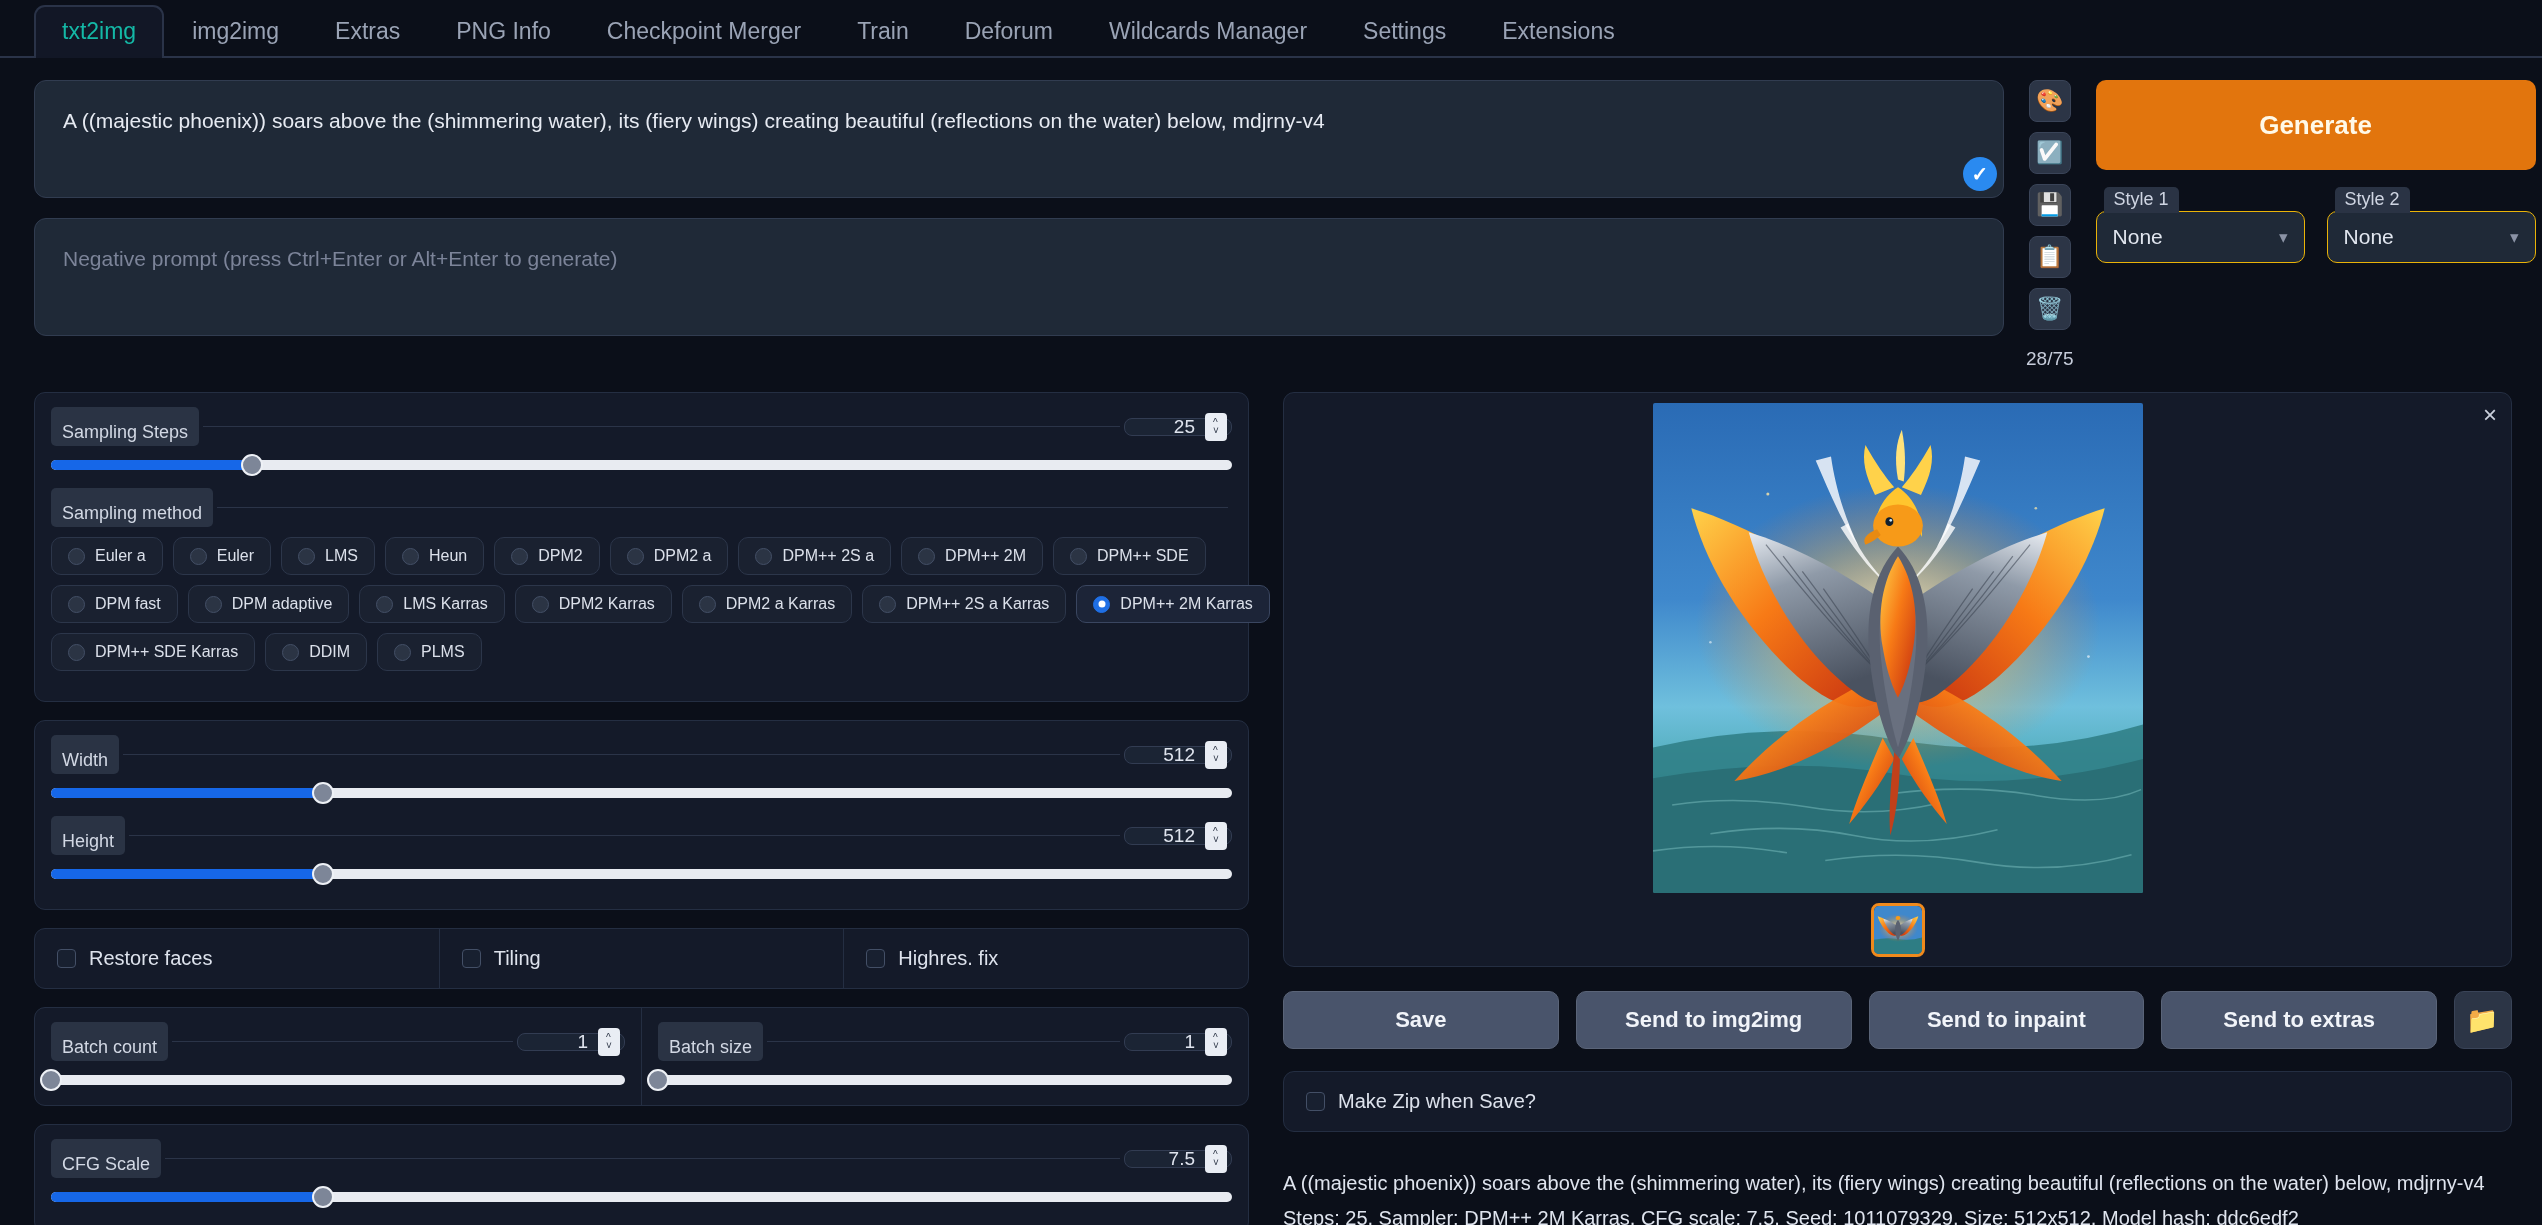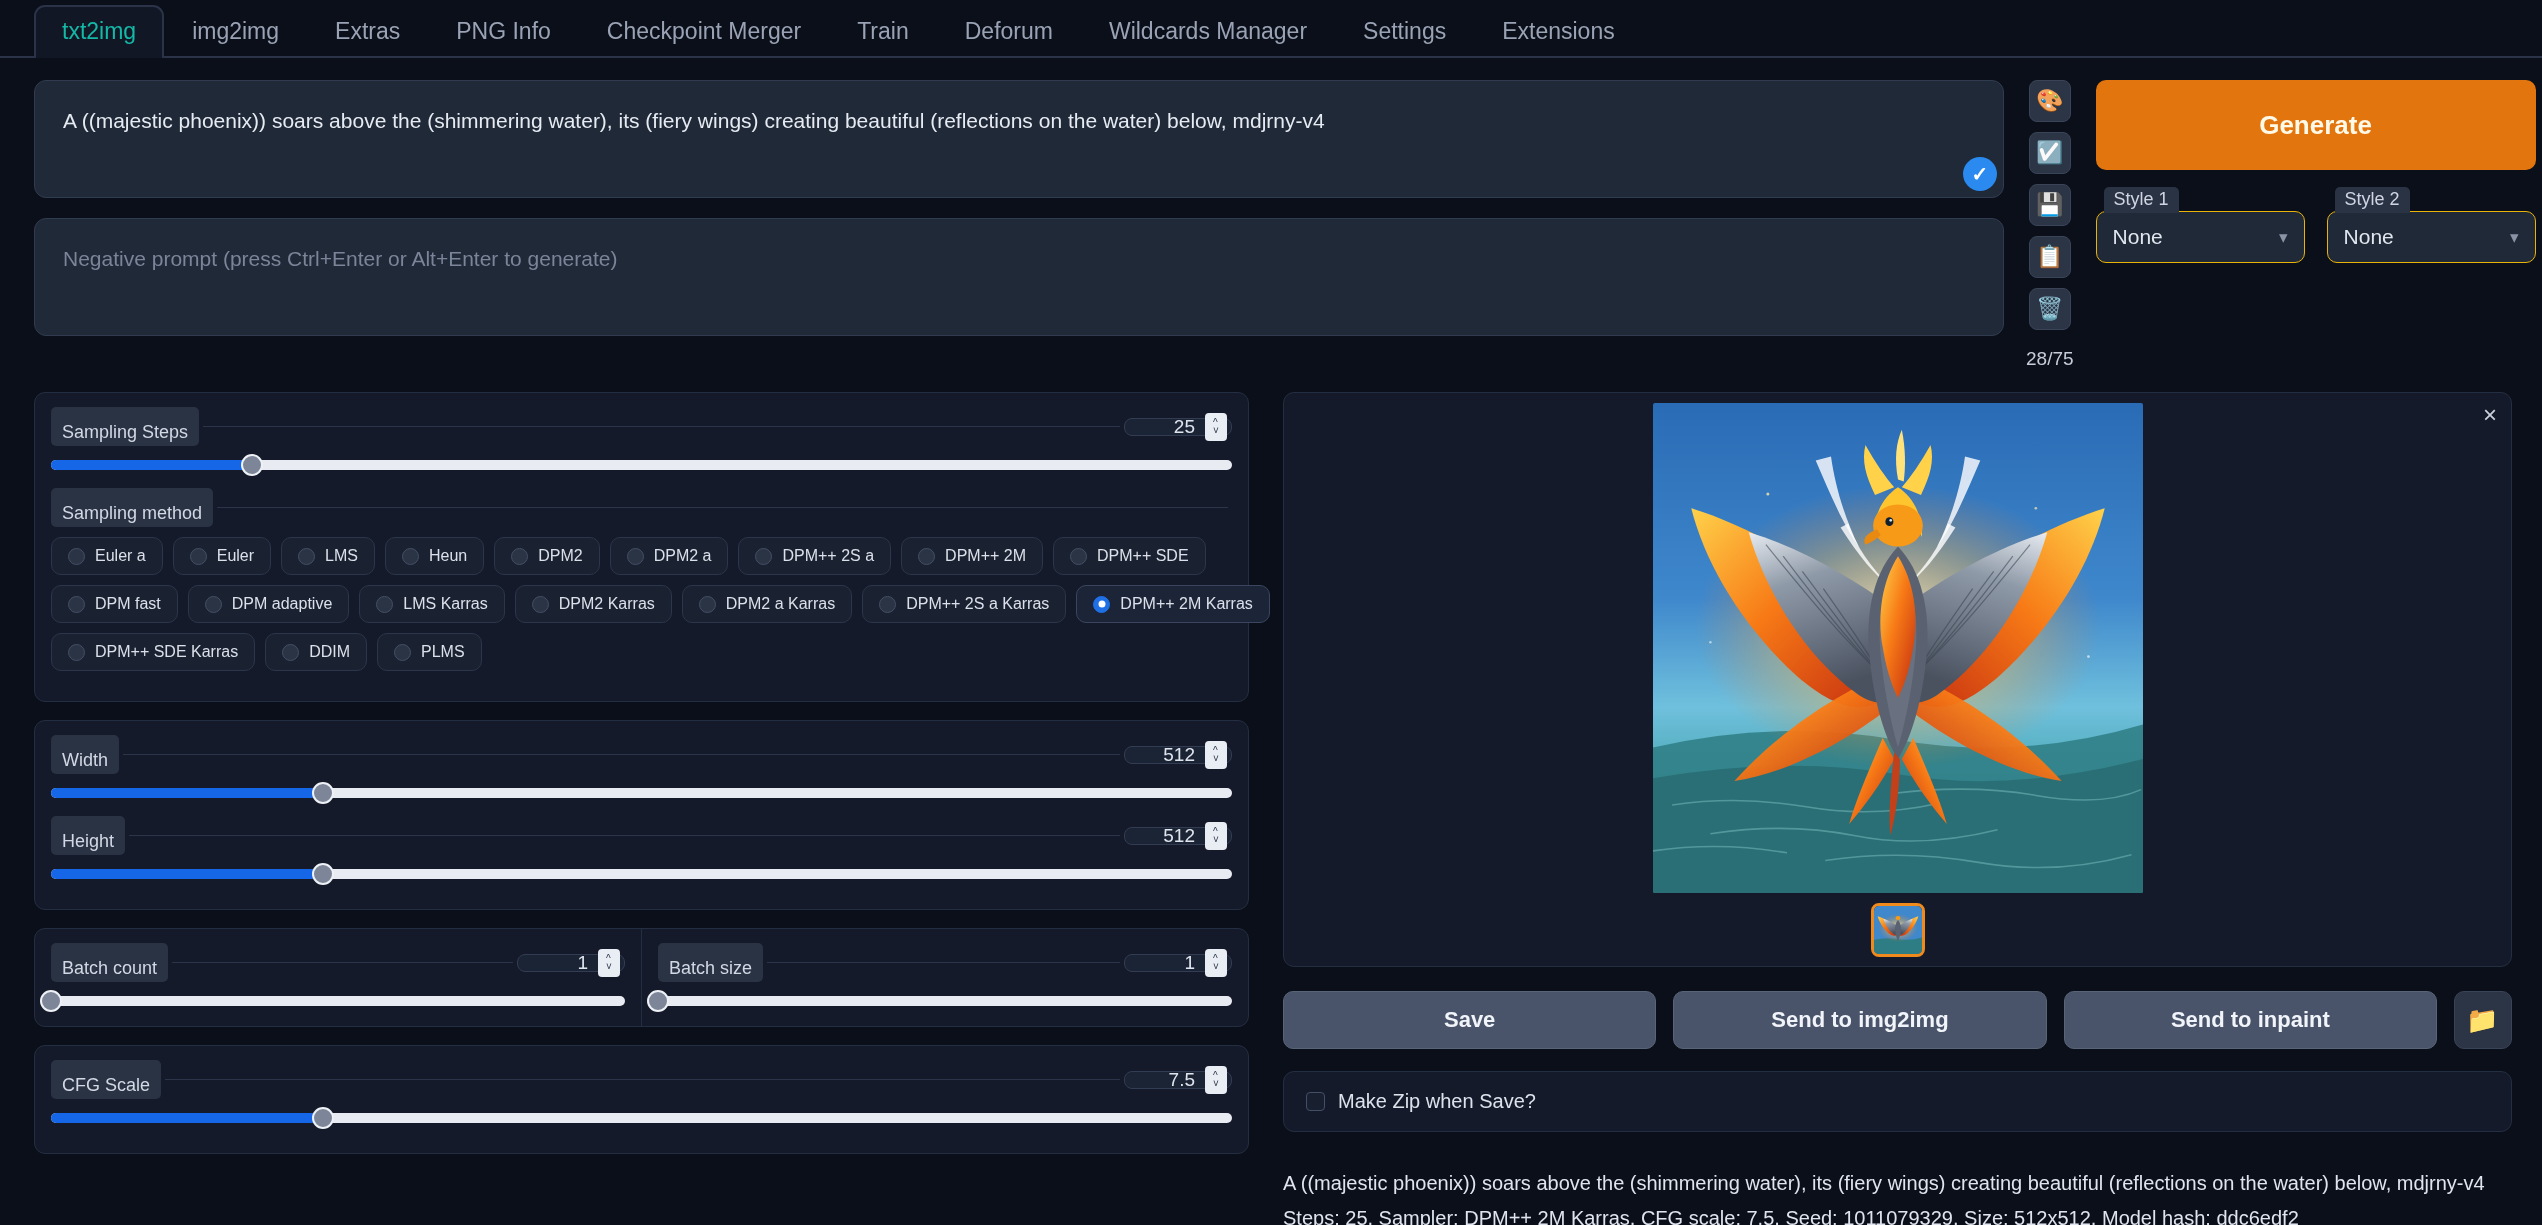--- a/index.html
+++ b/index.html
@@ -529,20 +529,34 @@
             <span class="spin">^<br>˅</span>
           </span>
         </div>
         <div class="slider-track">
           <div class="slider-fill" id="h-fill" style="width: 23%;"></div>
           <div class="slider-knob" id="h-knob" style="left: 23%;"></div>
         </div>
       </div>
     </div>
 
+    <div class="check-group" id="toggles">
+        <div class="check-cell">
+          <span class="cbox"></span>
+          <span>Restore faces</span>
+        </div>
+        <div class="check-cell">
+          <span class="cbox"></span>
+          <span>Tiling</span>
+        </div>
+        <div class="check-cell">
+          <span class="cbox"></span>
+          <span>Highres. fix</span>
+        </div>
+      </div>
 
     <div class="split">
       <div>
         <div class="sf-top">
           <span class="sf-label">Batch count</span>
           <span class="sf-rule"></span>
           <span class="num-box">
             <span class="num-val">1</span>
             <span class="spin">^<br>˅</span>
           </span>
@@ -709,20 +723,21 @@
             <ellipse cx="256" cy="128" rx="26" ry="22" fill="#f79a18"></ellipse>
           </svg>
         </div>
       </div>
     </div>
 
     <div class="action-row" id="actionrow">
         <div class="act-btn">Save</div>
         <div class="act-btn">Send to img2img</div>
         <div class="act-btn">Send to inpaint</div>
+        <div class="act-btn">Send to extras</div>
         <div class="folder-btn">📁</div>
       </div>
 
     <div class="zip-row">
       <span class="cbox"></span>
       <span>Make Zip when Save?</span>
     </div>
 
     <div class="info-text">
       <div>A ((majestic phoenix)) soars above the (shimmering water), its (fiery wings) creating beautiful (reflections on the water) below, mdjrny-v4</div>

